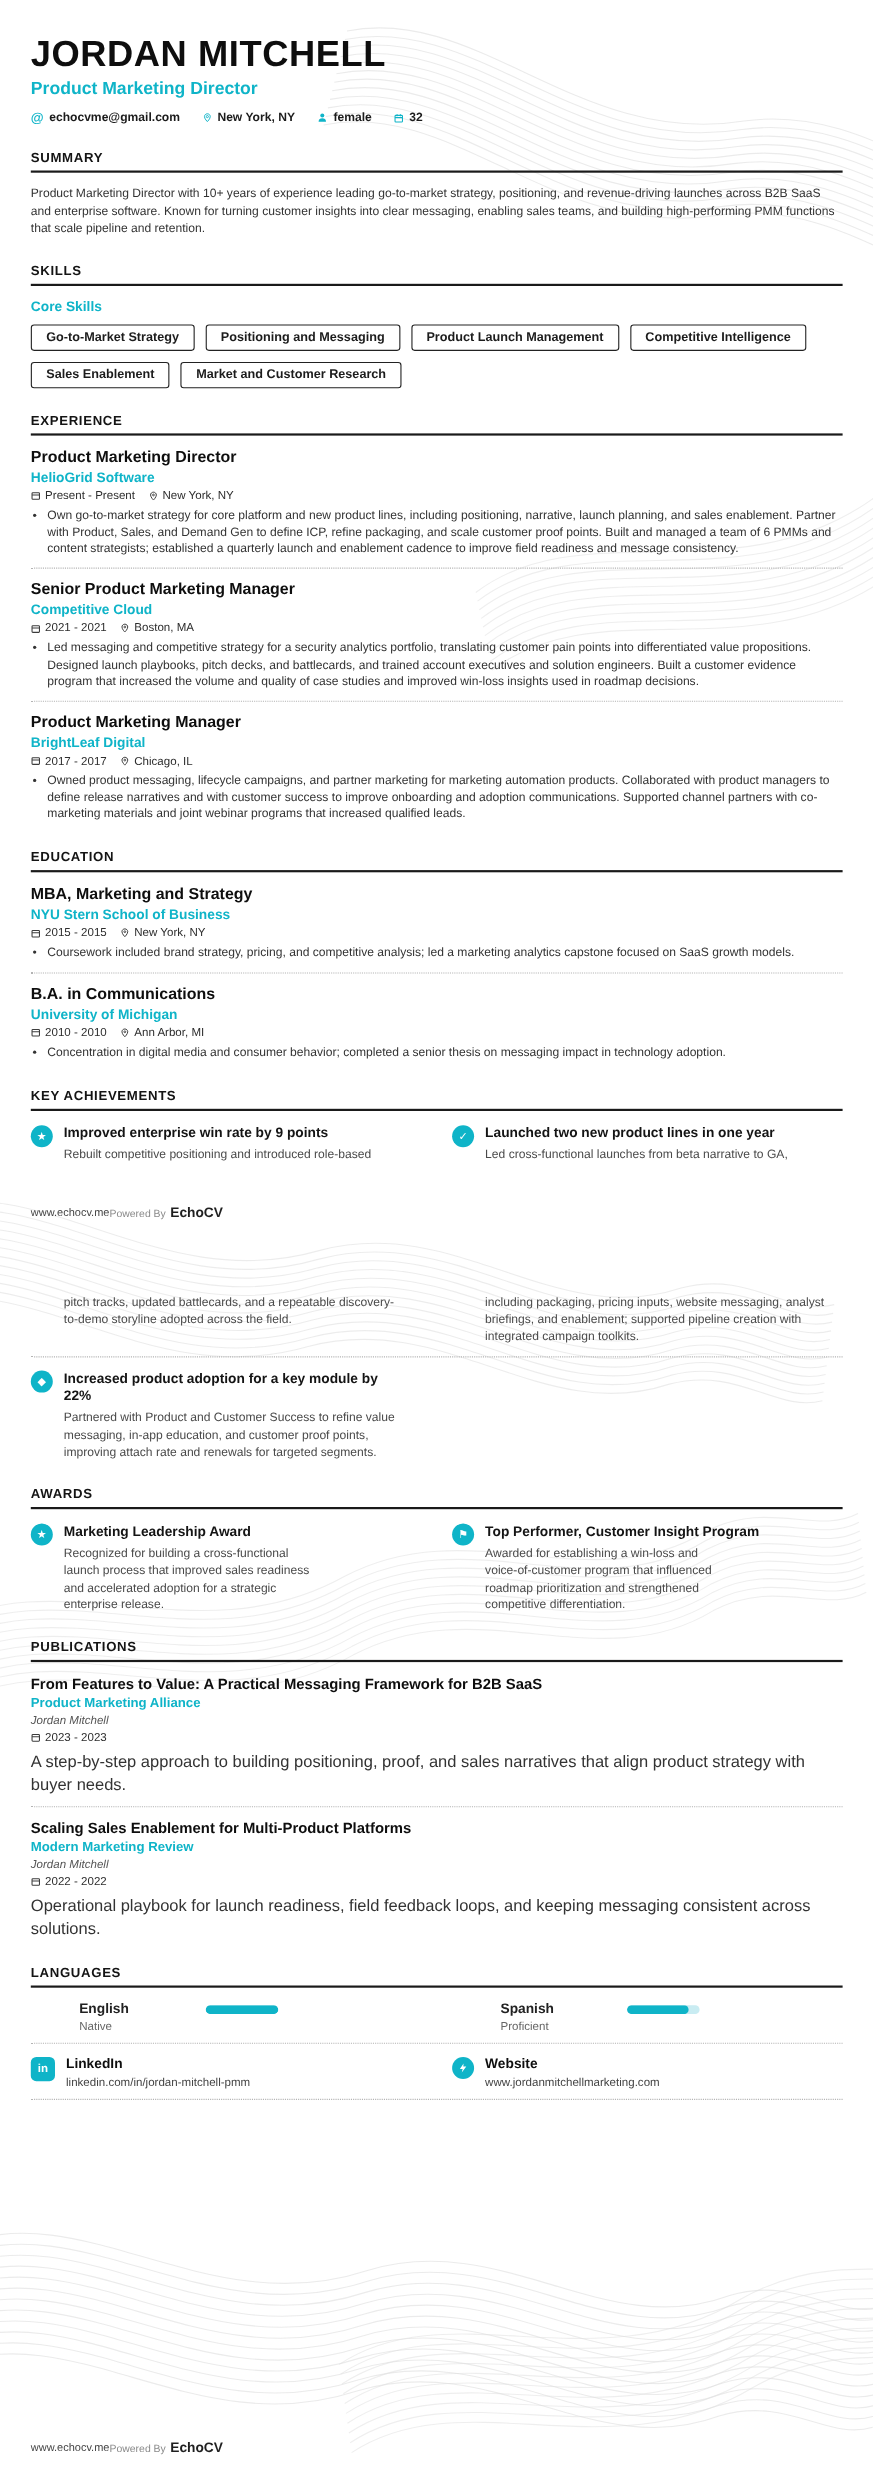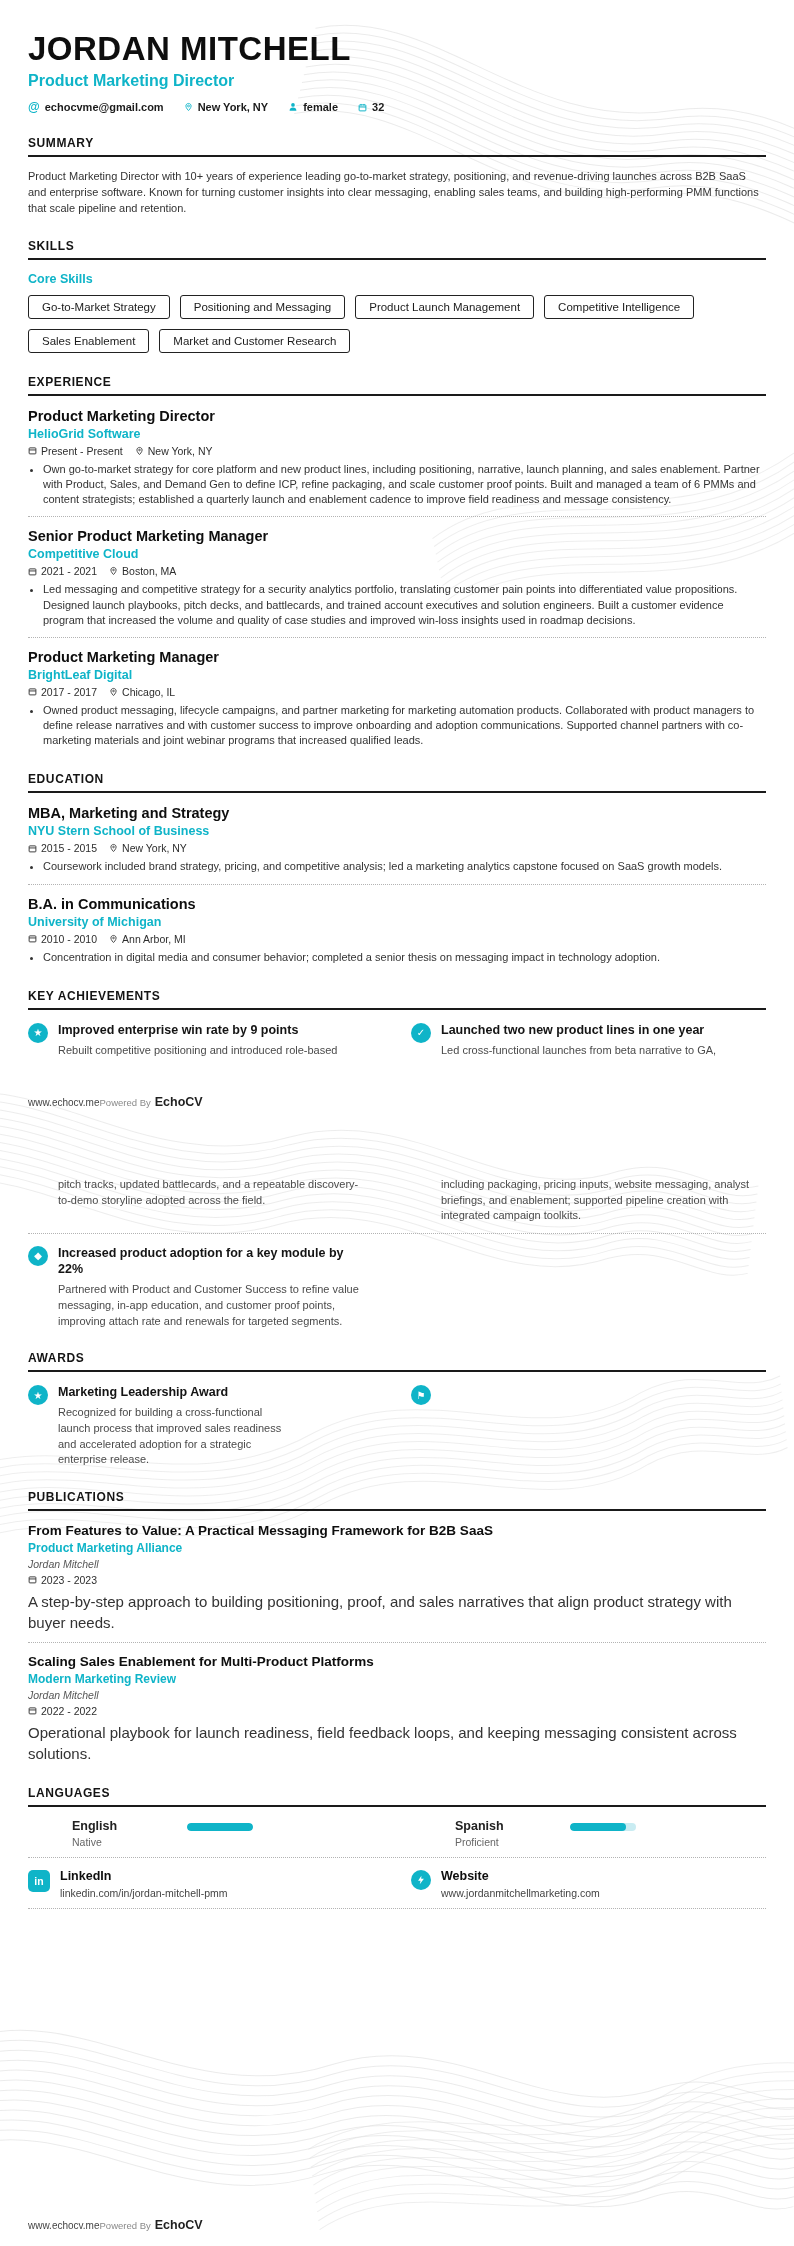--- a/index.html
+++ b/index.html
@@ -25,21 +25,21 @@
   .c-ic { color:var(--accent); display:inline-flex; align-items:center; font-size:12px; font-weight:700; }
 
   
   .sec-h { font-size:12px; font-weight:700; letter-spacing:.6px; color:var(--ink);
            border-bottom:2px solid #1a1a1a; padding-bottom:5px; margin:22px 0 12px; }
   .summary-text { font-size:11px; line-height:1.45; color:#333; }
 
   .group-label { color:var(--accent); font-weight:700; font-size:12.5px; margin-bottom:9px; }
   .tags { display:flex; flex-wrap:wrap; gap:10px 10px; }
   .tag { border:1px solid #222; border-radius:3px; padding:5px 13px;
-         font-size:11.5px; font-weight:400; color:#1c1c1c; background:#fff; }
+         font-size:11.5px; font-weight:700; color:#1c1c1c; background:#fff; }
 
   .job-title { font-size:14.5px; font-weight:700; color:#0e0e0e; }
   .company { color:var(--accent); font-weight:700; font-size:12.5px; margin-top:3px; }
   .meta { display:flex; gap:12px; margin-top:4px; font-size:10.5px; color:#2d2d2d; align-items:center; }
   .m-item { display:flex; gap:4px; align-items:center; }
   .m-ic { color:#3c3c3c; display:inline-flex; align-items:center; }
   ul.bullets { margin-top:5px; padding-left:15px; }
   .bullets li { font-size:11px; line-height:1.38; color:#333; margin-bottom:2px; }
   .dotted { border-bottom:1px dotted #b3b3b3; margin:9px 0 11px; }
 
@@ -425,20 +425,24 @@
     <div class="two-col awards-grid">
       <div class="ach">
         <span class="badge">★</span>
         <div>
           <div class="ach-title">Marketing Leadership Award</div>
           <div class="ach-text">Recognized for building a cross-functional launch process that improved sales readiness and accelerated adoption for a strategic enterprise release.</div>
         </div>
       </div>
       <div class="ach">
         <span class="badge">⚑</span>
+        <div>
+          <div class="ach-title">Top Performer, Customer Insight Program</div>
+          <div class="ach-text">Awarded for establishing a win-loss and voice-of-customer program that influenced roadmap prioritization and strengthened competitive differentiation.</div>
+        </div>
       </div>
     </div>
   </section>
 
   <section>
     <h2 class="sec-h">PUBLICATIONS</h2>
 
     <div>
       <div class="pub-title">From Features to Value: A Practical Messaging Framework for B2B SaaS</div>
       <div class="pub-source">Product Marketing Alliance</div>

